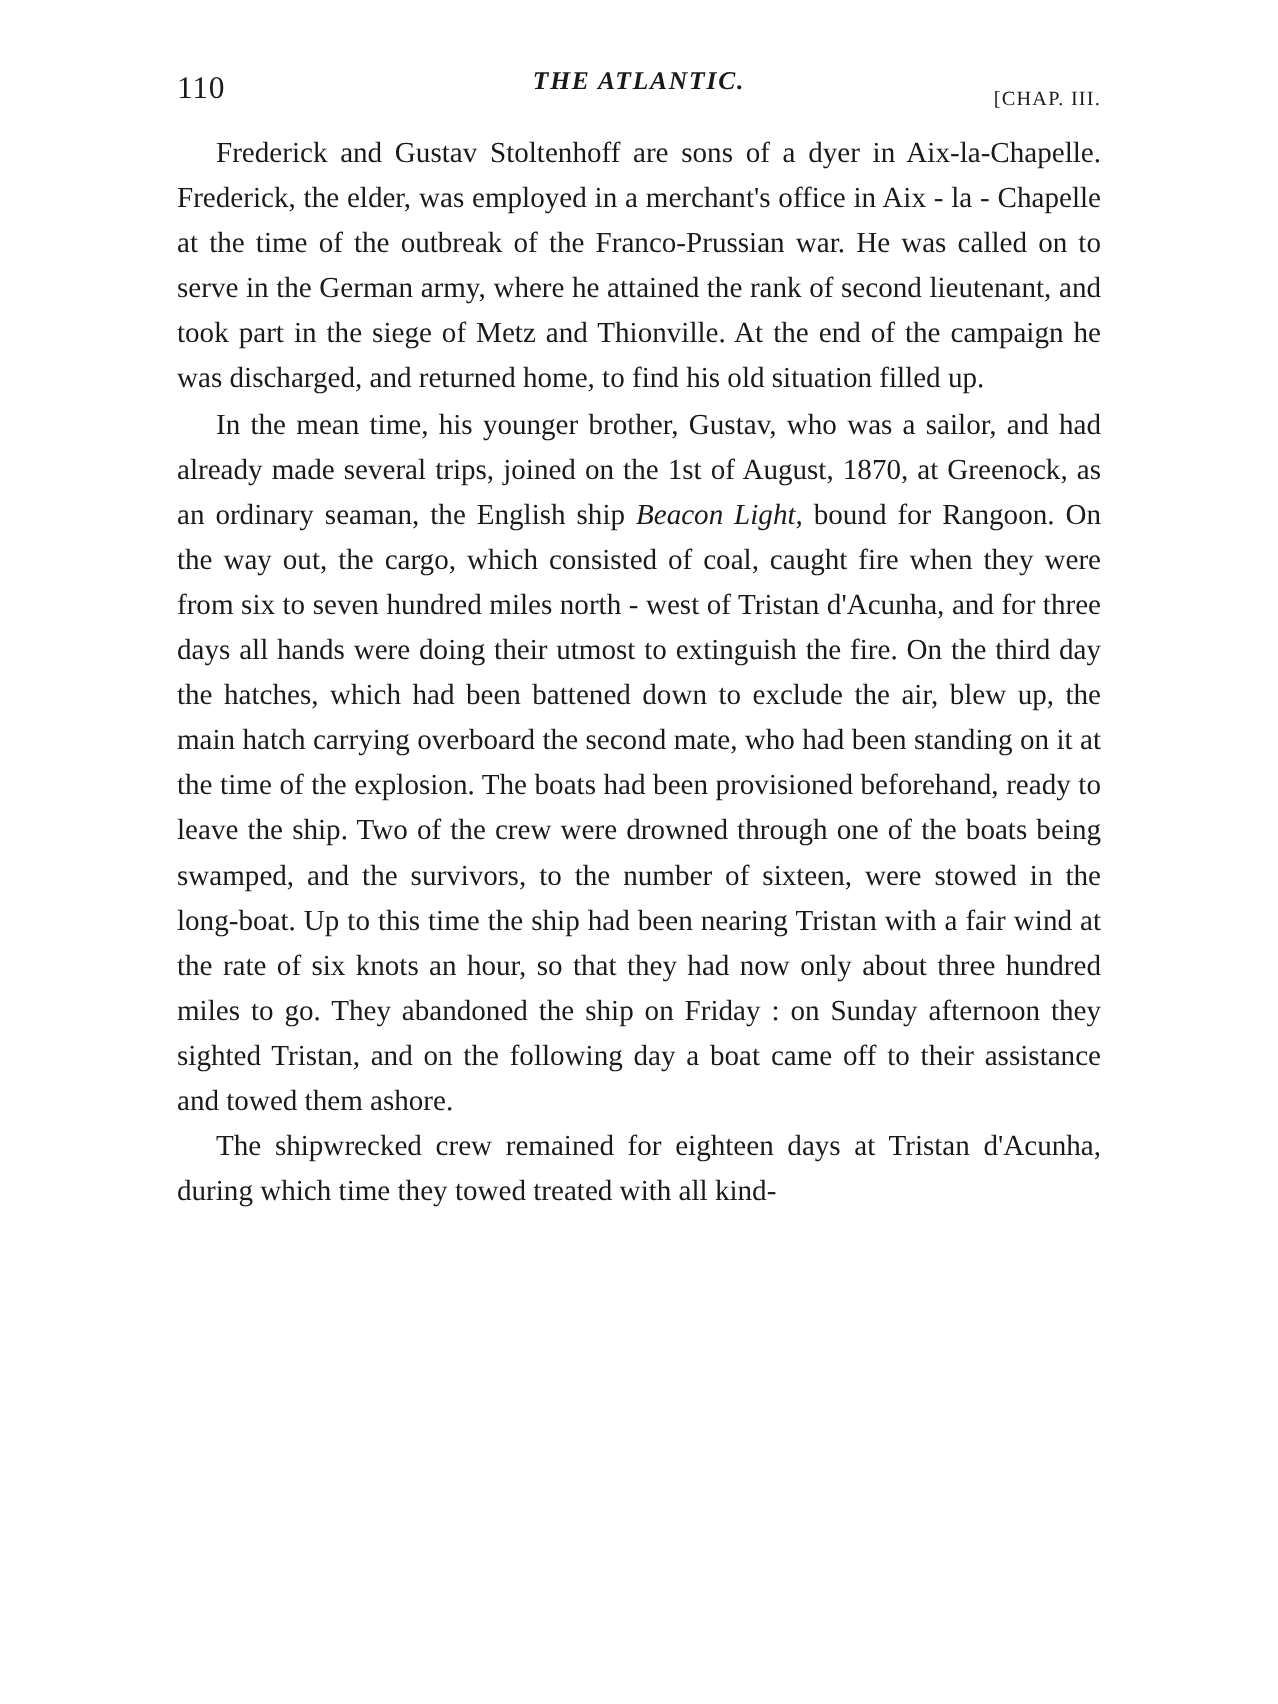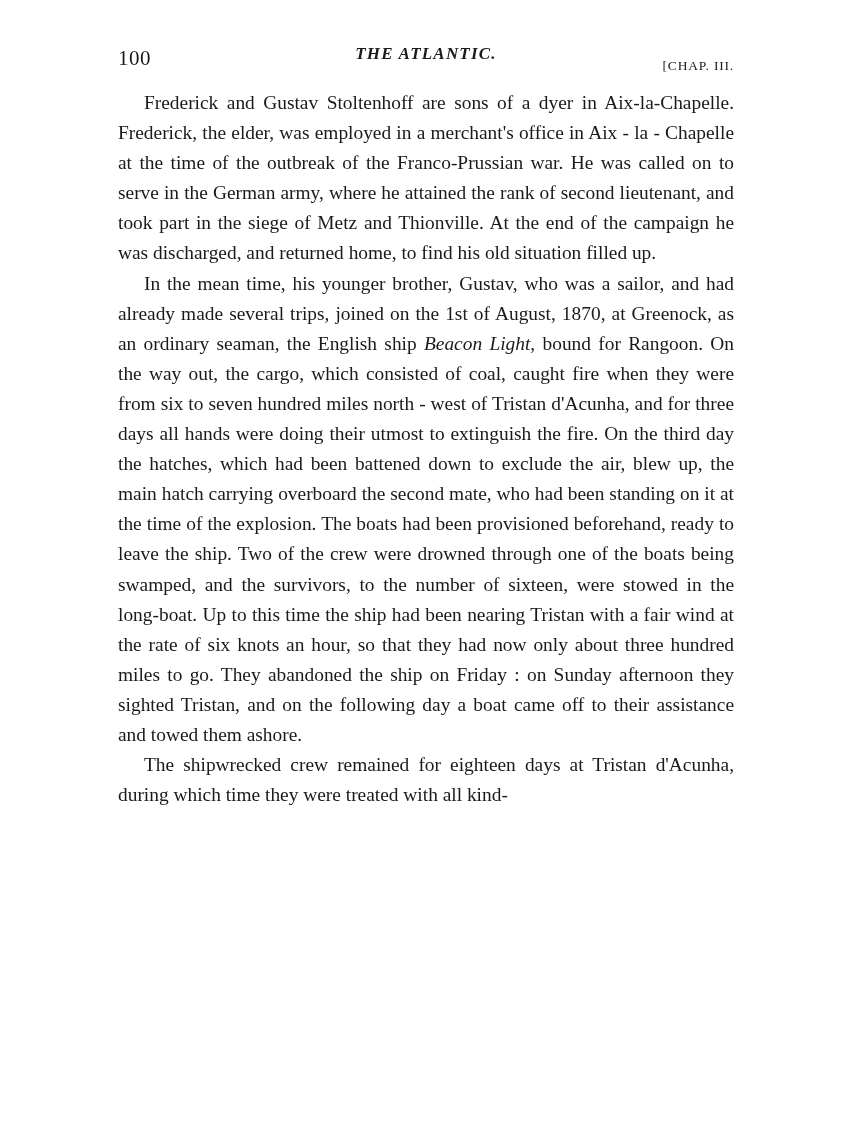--- a/index.html
+++ b/index.html
@@ -76,24 +76,24 @@
   .body-text, .running-head {
     -webkit-font-smoothing: antialiased;
   }
 </style>
 </head>
 <body>
 
 <div class="page">
 
   <div class="running-head">
-    <div class="folio">100</div>
+    <div class="folio">110</div>
     <div class="head-title">THE ATLANTIC.</div>
     <div class="head-chapter">[CHAP. III.</div>
   </div>
 
   <div class="body-text">
       <p class="indent"><span>Frederick and Gustav Stoltenhoff are sons of a dyer in Aix-la-Chapelle.  Frederick, the elder, was employed in a merchant's office in Aix - la - Chapelle at the time of the outbreak of the Franco-Prussian war.  He was called on to serve in the German army, where he attained the rank of second lieutenant, and took part in the siege of Metz and Thionville.  At the end of the campaign he was discharged, and returned home, to find his old situation filled up.</span></p>
       <p class="indent"><span>In the mean time, his younger brother, Gustav, who was a sailor, and had already made several trips, joined on the 1st of August, 1870, at Greenock, as an ordinary seaman, the English ship </span><span class="ital">Beacon Light,</span><span> bound for Rangoon.  On the way out, the cargo, which consisted of coal, caught fire when they were from six to seven hundred miles north - west of Tristan d'Acunha, and for three days all hands were doing their utmost to extinguish the fire.  On the third day the hatches, which had been battened down to exclude the air, blew up, the main hatch carrying overboard the second mate, who had been standing on it at the time of the explosion.  The boats had been provisioned beforehand, ready to leave the ship.  Two of the crew were drowned through one of the boats being swamped, and the survivors, to the number of sixteen, were stowed in the long-boat. Up to this time the ship had been nearing Tristan with a fair wind at the rate of six knots an hour, so that they had now only about three hundred miles to go.  They abandoned the ship on Friday : on Sunday afternoon they sighted Tristan, and on the following day a boat came off to their assistance and towed them ashore.</span></p>
-      <p class="indent"><span>The shipwrecked crew remained for eighteen days at Tristan d'Acunha, during which time they were treated with all kind-</span></p>
+      <p class="indent"><span>The shipwrecked crew remained for eighteen days at Tristan d'Acunha, during which time they towed treated with all kind-</span></p>
     </div>
 
 </div>
 
 </body></html>

